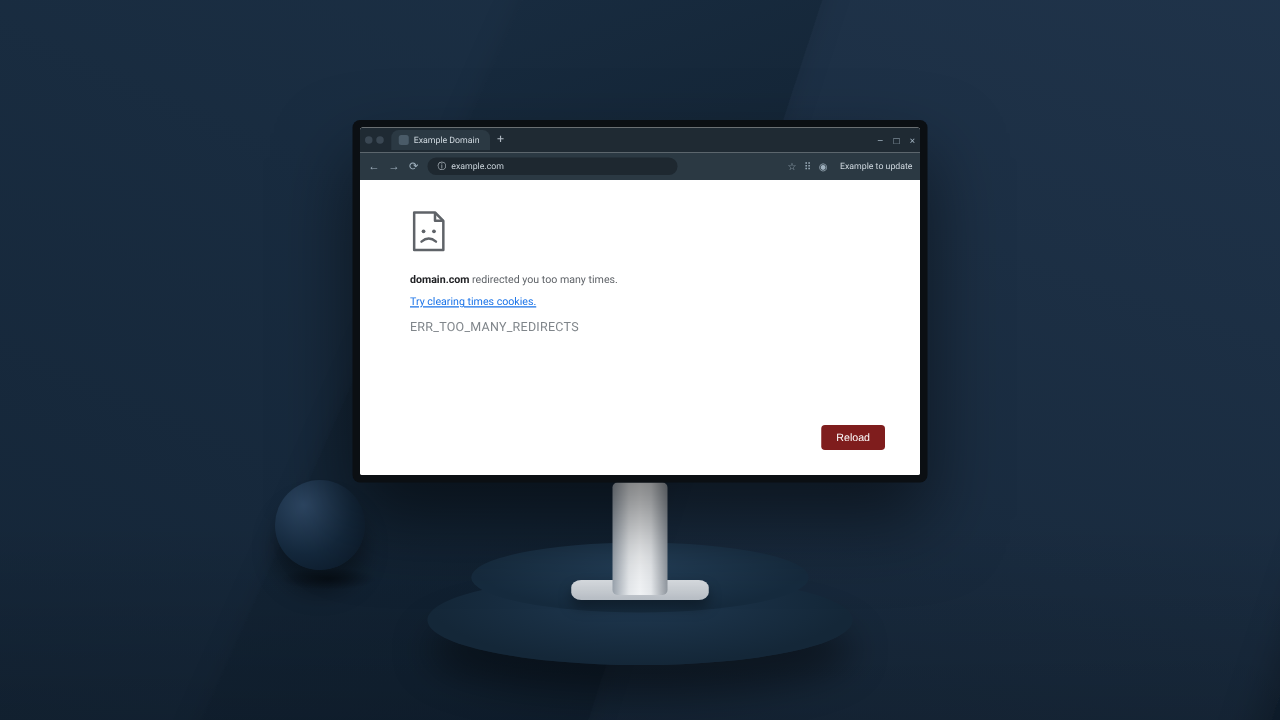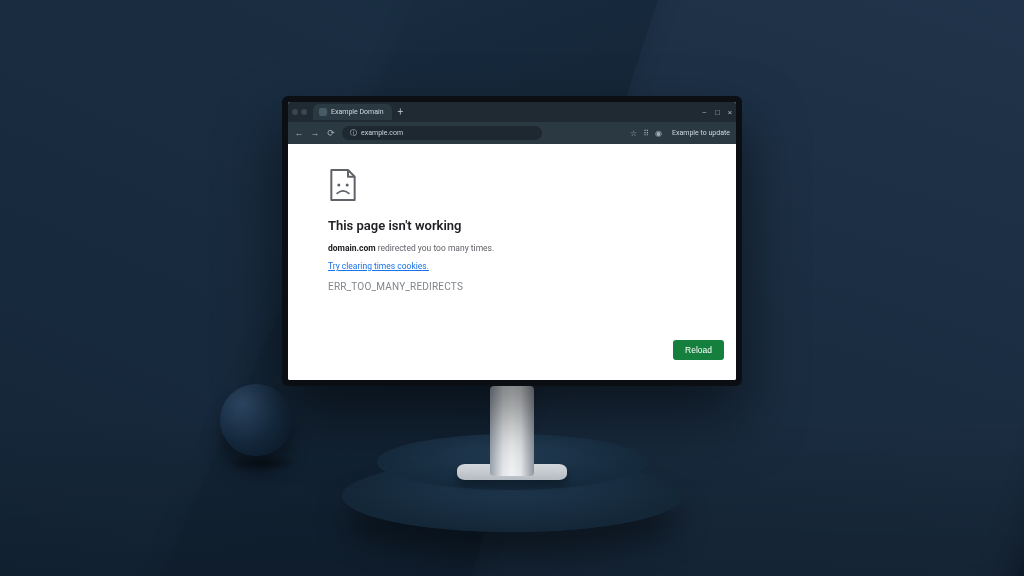--- a/index.html
+++ b/index.html
@@ -115,22 +115,22 @@
     padding:24px 40px 0 40px;
     color:#202124;
   }
   .sad-icon { width:30px; height:34px; margin-bottom:14px; }
   .err-title { font-size:13px; font-weight:600; color:#202124; margin-bottom:10px; }
   .err-line { font-size:8.5px; color:#5f6368; margin-bottom:8px; }
   .err-line b { color:#202124; font-weight:700; }
   .err-link { font-size:8.5px; color:#1a73e8; margin-bottom:10px; display:inline-block; }
   .err-code { font-size:10px; color:#80868b; letter-spacing:.2px; }
   .reload-btn {
-    position:absolute; right:12px; bottom:20px;
-    background:#15803d; color:#fff; border:none;
+    position:absolute; right:28px; bottom:20px;
+    background:#7f1d1d; color:#fff; border:none;
     font-size:8.5px; padding:5px 12px; border-radius:3px;
     cursor:pointer;
   }
 </style>
 </head>
 <body>
 
 <div class="scene">
   <div class="panel-b"></div>
   <div class="panel-a"></div>
@@ -179,21 +179,20 @@
 
       <div class="page">
         <svg class="sad-icon" viewBox="0 0 36 40">
           <path d="M4 2 H24 L32 10 V38 H4 Z" fill="none" stroke="#5f6368" stroke-width="2.4" stroke-linejoin="round"></path>
           <path d="M24 2 V10 H32" fill="none" stroke="#5f6368" stroke-width="2.4" stroke-linejoin="round"></path>
           <circle cx="13" cy="20" r="1.8" fill="#5f6368"></circle>
           <circle cx="23" cy="20" r="1.8" fill="#5f6368"></circle>
           <path d="M11 30 Q18 24 25 30" fill="none" stroke="#5f6368" stroke-width="2.2" stroke-linecap="round"></path>
         </svg>
 
-        <div class="err-title">This page isn't working</div>
 
         <div class="err-line">
           <b>domain.com</b><span> redirected you too many times.</span>
         </div>
 
         <a class="err-link" href="#">Try clearing times cookies.</a>
 
         <div class="err-code">ERR_TOO_MANY_REDIRECTS</div>
 
         <button class="reload-btn">Reload</button>

